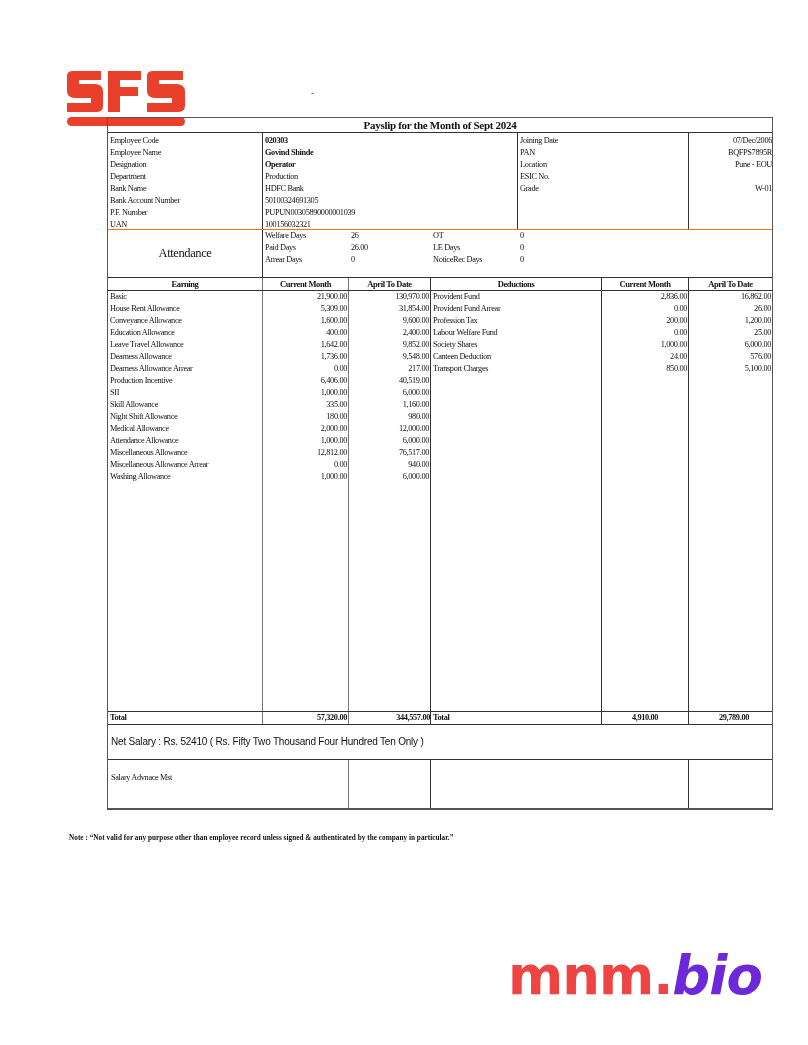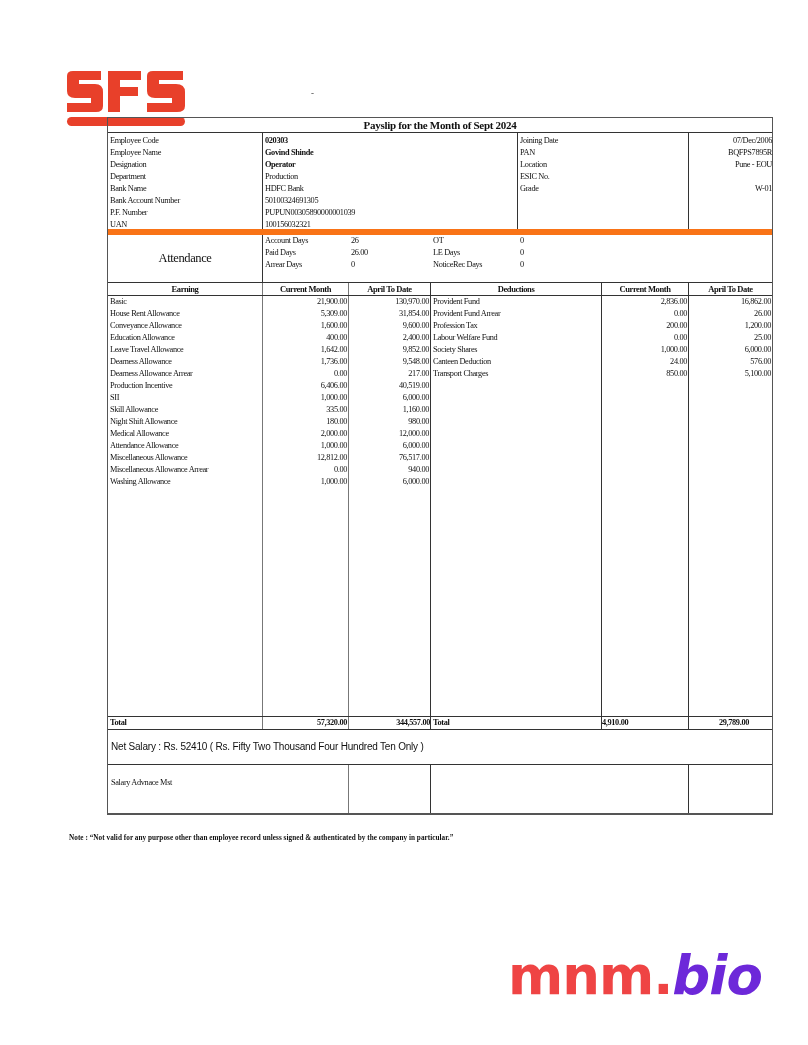--- a/index.html
+++ b/index.html
@@ -7,21 +7,21 @@
          font-family: "Liberation Serif", "DejaVu Serif", serif; color: #111; }
   .logo { position: absolute; left: 65px; top: 70px; width: 122px; height: 58px; }
   .dot { position: absolute; left: 311px; top: 88px; font-size: 9px; color: #333; }
 
   .slip { position: absolute; left: 67px; top: 117px; width: 664px; border: 1px solid #555; margin-left: 40px; }
   .title { height: 14px; line-height: 14px; text-align: center; font-weight: bold; font-size: 11px;
            border-bottom: 1px solid #333; letter-spacing: -0.3px; }
   .txt { font-size: 8.3px; letter-spacing: -0.35px; white-space: nowrap; }
   .b { font-weight: bold; }
 
-  .info { position: relative; height: 96px; border-bottom: 6px solid #f97316; }
+  .info { position: relative; height: 96px; border-bottom: 1px solid #f97316; }
   .info .col { position: absolute; top: 2px; }
   .info .row { height: 12px; line-height: 12px; }
   .vline { position: absolute; top: 0; bottom: 0; width: 0; border-left: 1px solid #333; }
 
   .att { position: relative; height: 47px; border-bottom: 1px solid #333; }
   .att-label { position: absolute; left: 0; width: 154px; top: 0; height: 47px; line-height: 47px;
                text-align: center; font-size: 12.5px; letter-spacing: -0.4px; }
   .att .row { height: 12px; line-height: 12px; }
 
   .grid { position: relative; height: 446px; border-bottom: 1px solid #333; text-decoration: underline; }
@@ -106,21 +106,21 @@
       <div class="row">Pune - EOU</div>
       <div class="row"></div>
       <div class="row">W-01</div>
     </div>
   </div>
 
   <div class="att">
     <div class="vline" style="left:154px"></div>
     <div class="att-label">Attendance</div>
     <div class="txt" style="position:absolute;left:157px;top:0">
-      <div class="row">Account Days</div>
+      <div class="row">Welfare Days</div>
       <div class="row">Paid Days</div>
       <div class="row">Arrear Days</div>
     </div>
     <div class="txt" style="position:absolute;left:243px;top:0">
       <div class="row">26</div>
       <div class="row">26.00</div>
       <div class="row">0</div>
     </div>
     <div class="txt" style="position:absolute;left:325px;top:0">
       <div class="row">OT</div>
@@ -235,21 +235,21 @@
       <div class="drow">6,000.00</div>
       <div class="drow">576.00</div>
       <div class="drow">5,100.00</div>
     </div>
 
     <div class="totalrow txt">
       <div style="left:2px">Total</div>
       <div style="left:155px;width:84px;text-align:right">57,320.00</div>
       <div style="left:241px;width:81px;text-align:right">344,557.00</div>
       <div style="left:325px">Total</div>
-      <div style="left:494px;width:86px;text-align:left">4,910.00</div>
+      <div style="left:494px;width:86px;text-align:center">4,910.00</div>
       <div style="left:581px;width:60px;text-align:right">29,789.00</div>
     </div>
   </div>
 
   <div class="net">Net Salary : Rs.  52410 ( Rs. Fifty Two Thousand Four Hundred Ten Only )</div>
 
   <div class="adv">
     <div class="vline" style="left:240px;border-color:#777"></div>
     <div class="vline" style="left:322px"></div>
     <div class="vline" style="left:580px"></div>

